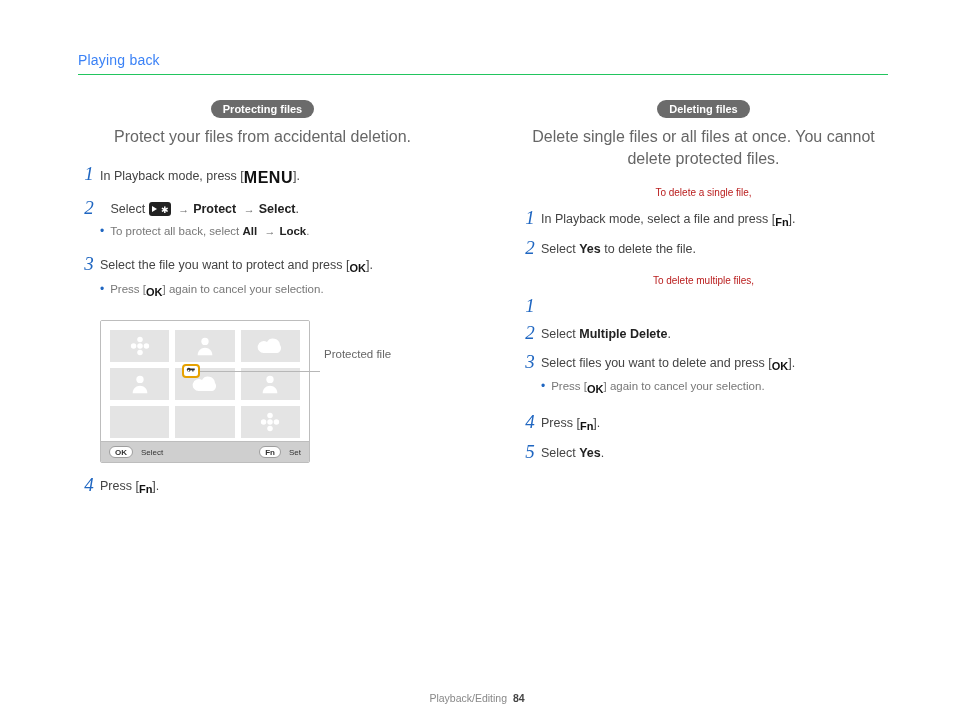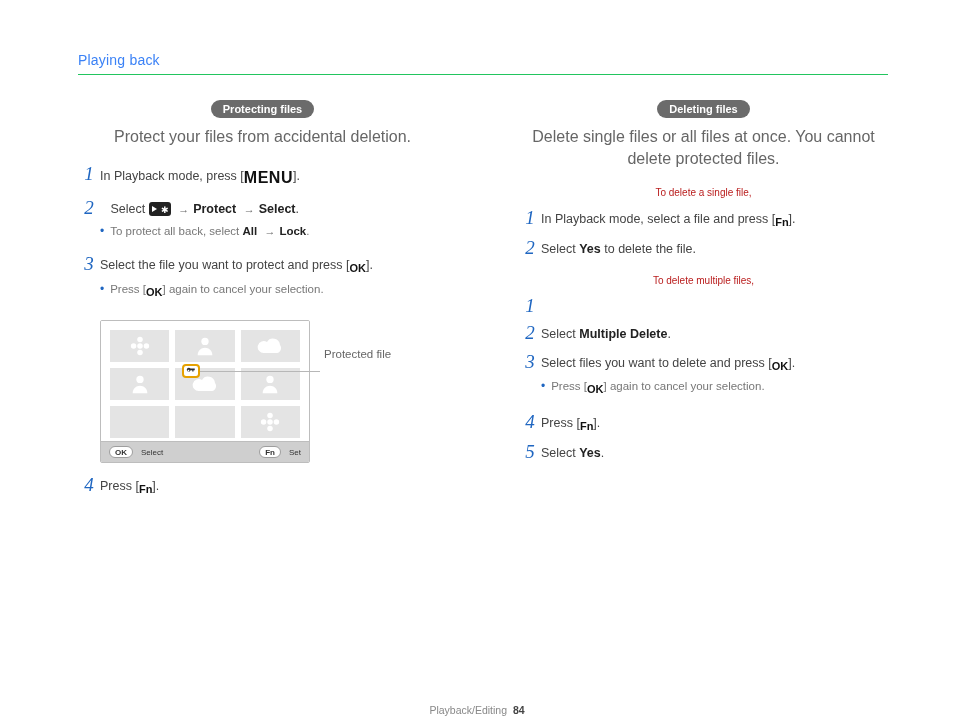--- a/index.html
+++ b/index.html
@@ -71,21 +71,21 @@
     background: #fff; display: flex; align-items: center; justify-content: center;
   }
   .callout-line {
     position: absolute; left: 100px; top: 51px; width: 120px; height: 1px;
     background: #b7b7b7;
   }
   .callout-text {
     position: absolute; left: 224px; top: 28px; font-size: 11.5px; color: #666;
   }
   .page-footer {
-    position: absolute; bottom: 4px; left: 0; right: 0;
+    position: absolute; bottom: 16px; left: 0; right: 0;
     text-align: center; font-size: 10.5px; color: #888;
   }
   .page-footer b { color: #444; }
 
   .video-gear-icon {
     display:inline-block; width:22px; height:14px; background:#222; border-radius:3px;
     position:relative; vertical-align:-3px;
   }
   .video-gear-icon::before{
     content:""; position:absolute; left:3px; top:4px; width:0;height:0;

